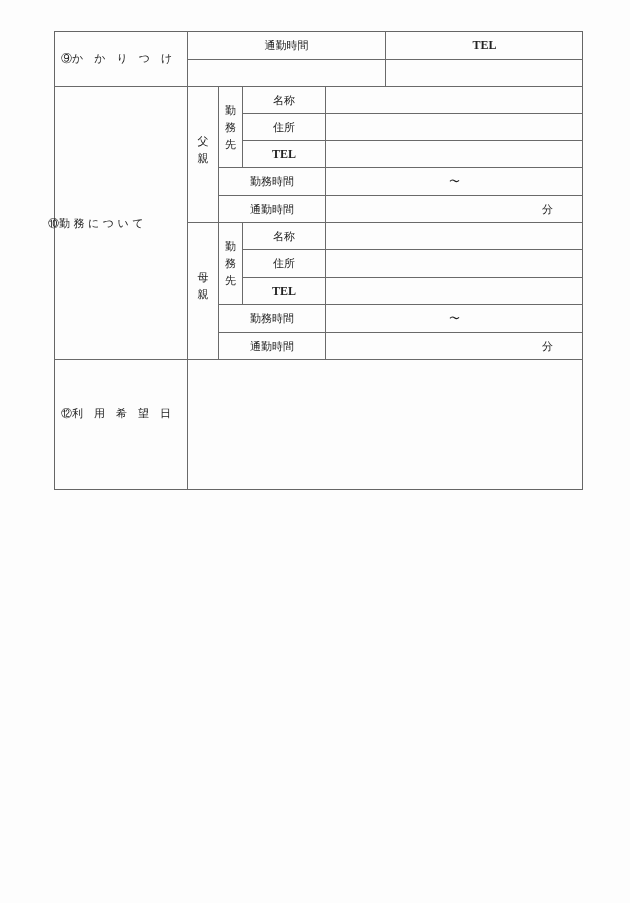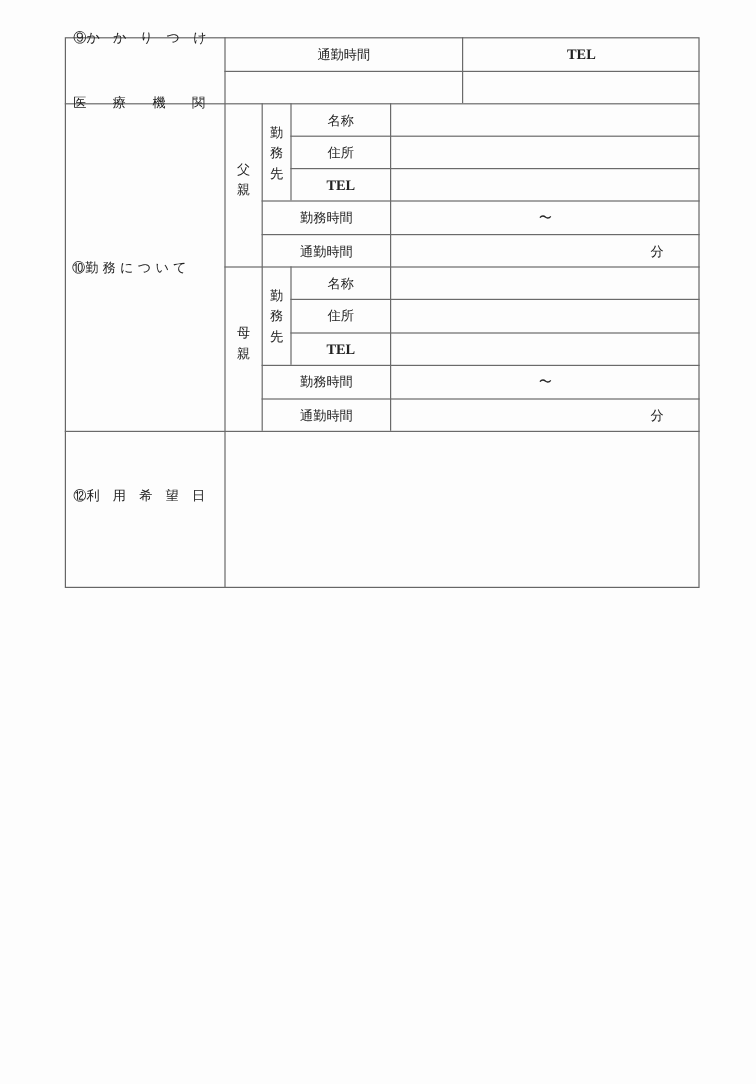--- a/index.html
+++ b/index.html
@@ -22,28 +22,27 @@
 <div class="outer"></div>
 
 <div class="vl" style="left:187px;top:31px;height:459px"></div>
 <div class="hl" style="left:187px;top:59px;width:396px"></div>
 <div class="vl" style="left:385px;top:31px;height:55px"></div>
 <div class="hl" style="left:54px;top:86px;width:529px"></div>
 <div class="hl" style="left:54px;top:359px;width:529px"></div>
 
 <div class="cell lbl-left" style="left:55px;top:31px;width:132px;height:55px;flex-direction:column;align-items:flex-start;justify-content:center;line-height:22px;">
   <span>⑨か　か　り　つ　け</span>
-  <span>医　　療　　機　　関</span>
 </div>
 <div class="cell" style="left:188px;top:31px;width:197px;height:28px">通勤時間</div>
 <div class="cell bold" style="left:386px;top:31px;width:197px;height:28px">TEL</div>
 <div class="cell" style="left:188px;top:60px;width:197px;height:26px"></div>
 <div class="cell" style="left:386px;top:60px;width:197px;height:26px"></div>
 
-<div class="cell lbl-left" style="left:54px;top:87px;width:132px;height:272px">⑩勤 務 に つ い て</div>
+<div class="cell lbl-left" style="left:42px;top:87px;width:132px;height:272px">⑩勤 務 に つ い て</div>
 
 <div class="vl" style="left:218px;top:86px;height:273px"></div>
 <div class="vl" style="left:325px;top:86px;height:273px"></div>
 <div class="hl" style="left:187px;top:222px;width:396px"></div>
 
 <div class="vl" style="left:242px;top:86px;height:81px"></div>
 <div class="hl" style="left:242px;top:113px;width:341px"></div>
 <div class="hl" style="left:242px;top:140px;width:341px"></div>
 <div class="hl" style="left:218px;top:167px;width:365px"></div>
 <div class="hl" style="left:218px;top:195px;width:365px"></div>

